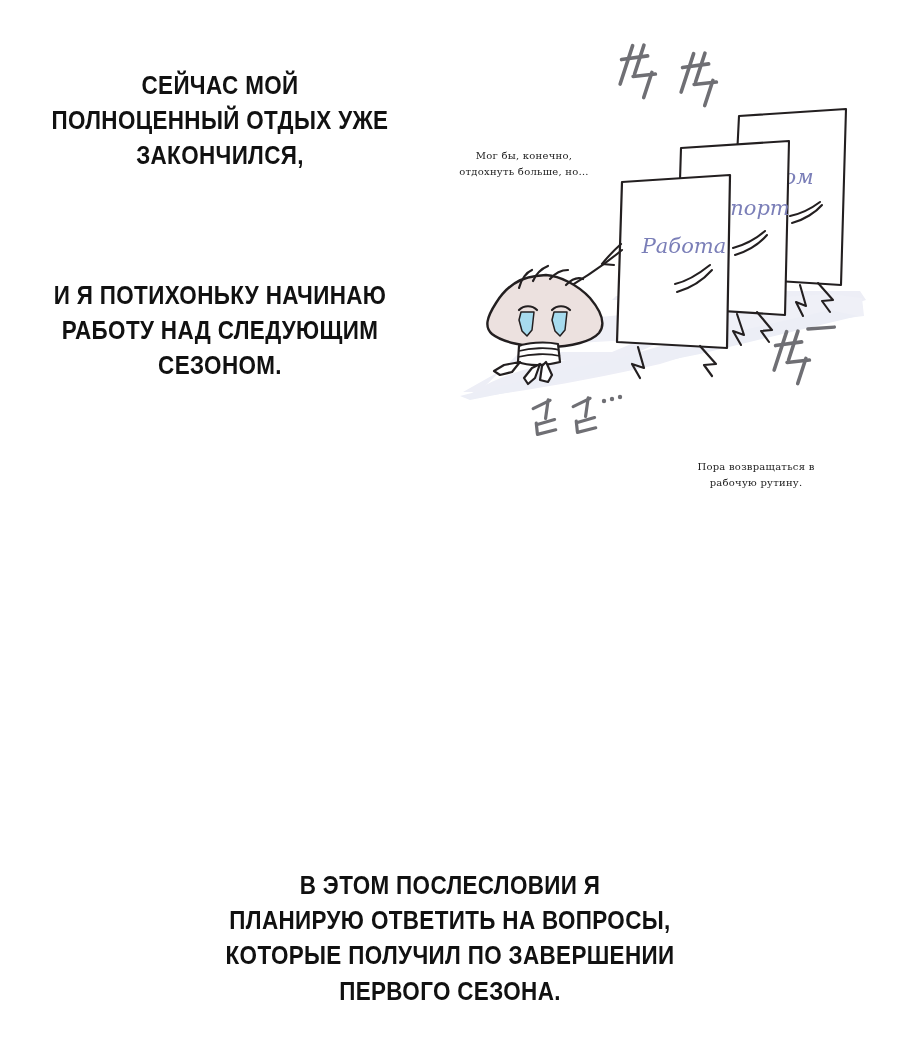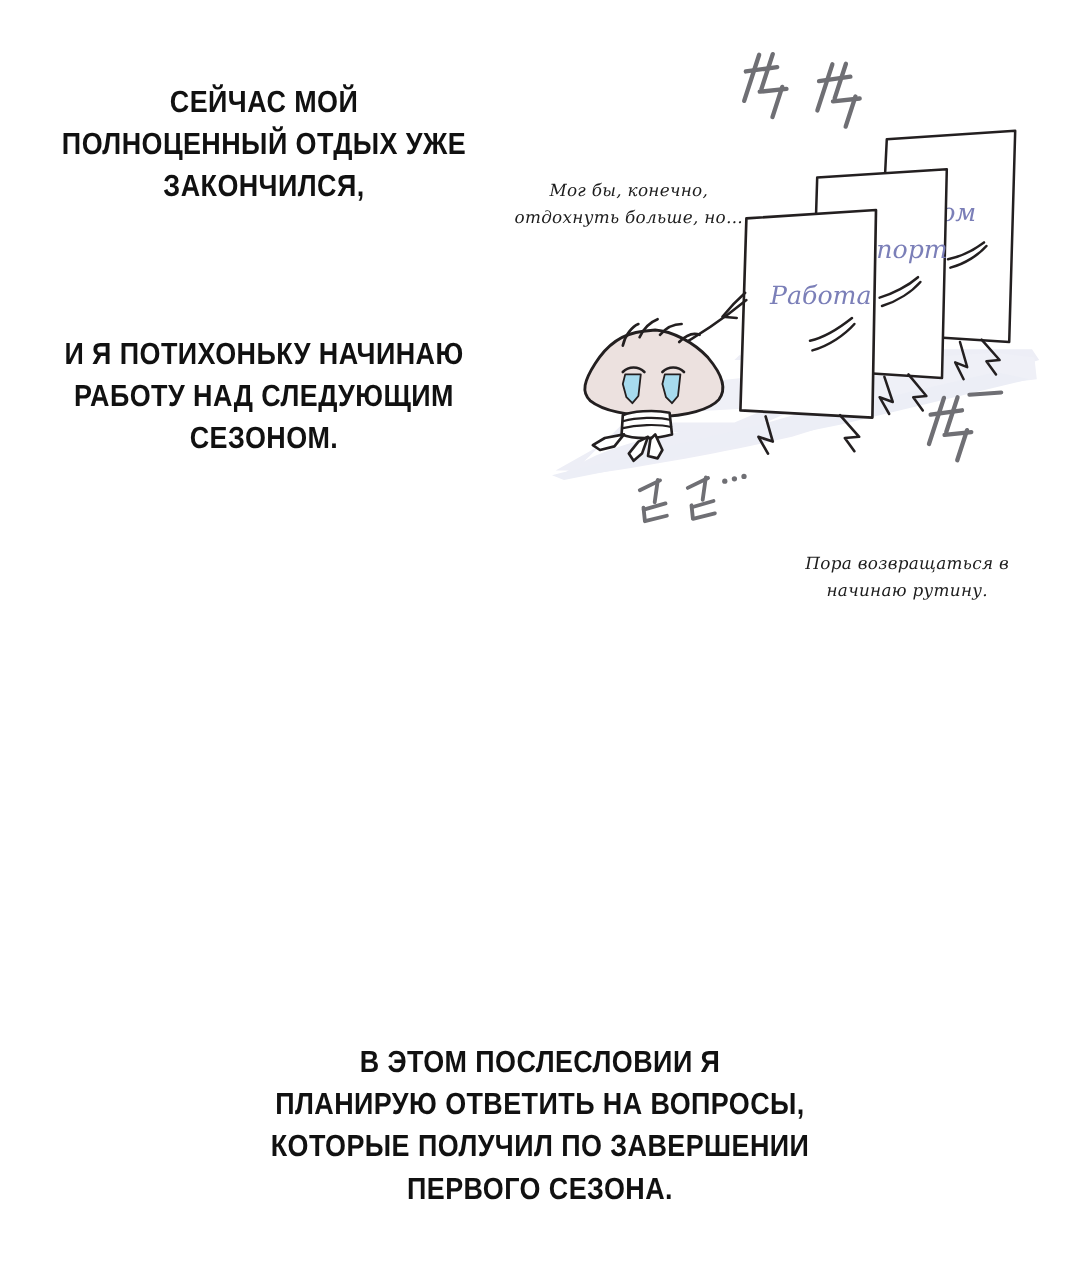--- a/index.html
+++ b/index.html
@@ -52,22 +52,21 @@
     top: 868px;
     width: 520px;
     font-size: 25.5px;
   }
 
   
   .handwritten {
     position: absolute;
     color: #1c1c1c;
     font-family: "DejaVu Serif", "Liberation Serif", serif;
-    font-style: italic;
-    font-size: 14px;
+    font-size: 10px;
     line-height: 1.62;
     letter-spacing: 0.25px;
     white-space: pre-line;
   }
   #caption-thought {
     left: 424px;
     top: 148px;
     width: 200px;
     text-align: center;
   }
@@ -223,20 +222,20 @@
 закончился,</div>
 
   <div class="narration" id="narration-mid">И я потихоньку начинаю
 работу над следующим
 сезоном.</div>
 
   <div class="handwritten" id="caption-thought">Мог бы, конечно,
 отдохнуть больше, но…</div>
 
   <div class="handwritten" id="caption-closing">Пора возвращаться в
-начинаю рутину.</div>
+рабочую рутину.</div>
 
   <div class="narration" id="narration-bottom">В этом послесловии я
 планирую ответить на вопросы,
 которые получил по завершении
 первого сезона.</div>
 
 </div>
 
 </body></html>

